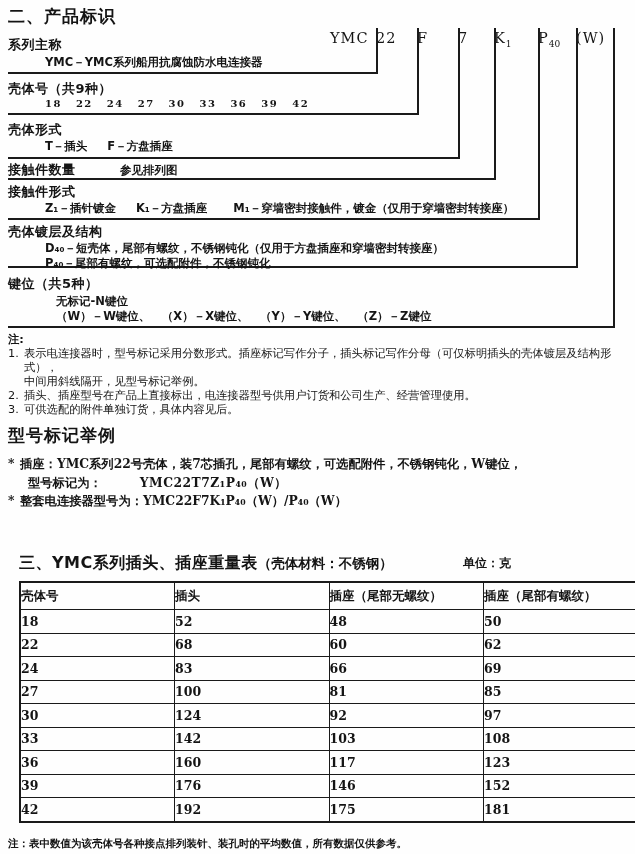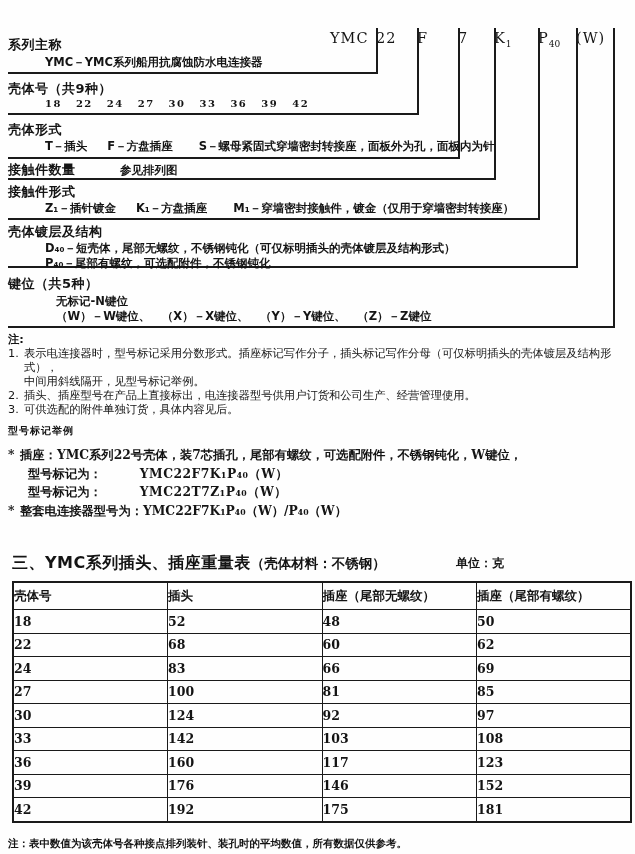--- a/index.html
+++ b/index.html
@@ -32,29 +32,29 @@
   
   .notes { position:absolute; left:8px; top:333px; width:622px; font-size:11.3px; line-height:14px; font-weight:500; }
   .note-title { font-weight:700; }
   .note-item { display:flex; }
   .note-num { width:16px; flex:0 0 16px; }
   .note-lines { flex:1; }
 
   
   .examples { position:absolute; left:8px; top:424px; width:622px;
     font-family:"DejaVu Serif","Liberation Serif",serif; }
-  .ex-title { font-size:10px; font-weight:700; letter-spacing:1px;
+  .ex-title { font-size:17px; font-weight:700; letter-spacing:1px;
     font-family:"DejaVu Sans","Liberation Sans",sans-serif; margin-bottom:8px; }
   .ex-line { font-size:12.3px; font-weight:600; line-height:18.5px; }
   .ex-bullet { display:inline-block; width:12px; }
   .ex-line2 { padding-left:20px; font-size:12.3px; font-weight:600; line-height:18.5px; }
   .ex-code { margin-left:38px; letter-spacing:0.5px; }
 
   
-  .table-section { position:absolute; left:12px; top:553px; width:492px; }
+  .table-section { position:absolute; left:19px; top:553px; width:492px; }
   .table-head { display:flex; justify-content:space-between; align-items:flex-end; }
   .t-title { font-size:16px; font-weight:800; letter-spacing:0.5px; }
   .t-sub { font-size:13.5px; font-weight:800; }
   .t-unit { font-size:12px; font-weight:600; font-family:"DejaVu Serif","Liberation Serif",serif; padding-bottom:2px; }
   table.weights { border-collapse:collapse; width:620px; margin-top:7px;
     font-family:"DejaVu Serif","Liberation Serif",serif; }
   table.weights th, table.weights td {
     border:1.5px solid #1a1a1a; text-align:left; padding:0;
   }
   table.weights { border:2px solid #1a1a1a; }
@@ -63,20 +63,21 @@
   table.weights td { height:22.5px; font-size:12.5px; font-weight:600; width:25%; }
 
   .footnote { position:absolute; left:8px; top:837px; font-size:10.5px; font-weight:700;
     font-family:"DejaVu Serif","Liberation Serif",serif; }
 </style>
 </head>
 <body>
 
 <div class="page">
 
+  <div class="h1">二、产品标识</div>
 
   <div class="diagram">
 
     <div class="code-seg" style="left:330px;width:46px;"><span>YMC</span><sub></sub></div>
     <div class="code-seg" style="left:376px;width:41px;"><span>22</span><sub></sub></div>
     <div class="code-seg" style="left:417px;width:41px;"><span>F</span><sub></sub></div>
     <div class="code-seg" style="left:458px;width:36px;"><span>7</span><sub></sub></div>
     <div class="code-seg" style="left:494px;width:44px;"><span>K</span><sub>1</sub></div>
     <div class="code-seg" style="left:538px;width:38px;"><span>P</span><sub>40</sub></div>
     <div class="code-seg" style="left:576px;width:37px;"><span>(W)</span><sub></sub></div>
@@ -100,35 +101,34 @@
     <div class="sec-label" style="top:8px;">系列主称</div>
     <div class="sec-sub" style="top:27px;">YMC－YMC系列船用抗腐蚀防水电连接器</div>
 
     <div class="sec-label" style="top:52px;">壳体号（共9种）</div>
     <div class="sec-sub numbers" style="top:70px;">18 22 24 27 30 33 36 39 42</div>
 
     <div class="sec-label" style="top:93px;">壳体形式</div>
     <div class="sec-sub parts-row" style="top:111px;">
       <span class="parts-gap-a">T－插头</span>
       <span class="parts-gap-b">F－方盘插座</span>
-      <span>S－螺母紧固式穿墙密封转接座，面板外为孔，面板内为针</span>
     </div>
 
     <div class="sec-label" style="top:133px;">接触件数量</div>
     <div class="inline-note" style="top:135px;">参见排列图</div>
 
     <div class="sec-label" style="top:155px;">接触件形式</div>
     <div class="sec-sub parts-row" style="top:173px;">
       <span class="parts-gap-a">Z₁－插针镀金</span>
       <span class="parts-gap-b">K₁－方盘插座</span>
       <span>M₁－穿墙密封接触件，镀金（仅用于穿墙密封转接座）</span>
     </div>
 
     <div class="sec-label" style="top:195px;">壳体镀层及结构</div>
-    <div class="sec-sub" style="top:213px;">D₄₀－短壳体，尾部无螺纹，不锈钢钝化（可仅标明插头的壳体镀层及结构形式）</div>
+    <div class="sec-sub" style="top:213px;">D₄₀－短壳体，尾部有螺纹，不锈钢钝化（仅用于方盘插座和穿墙密封转接座）</div>
     <div class="sec-sub" style="top:228px;">P₄₀－尾部有螺纹，可选配附件，不锈钢钝化</div>
 
     <div class="sec-label" style="top:247px;">键位（共5种）</div>
     <div class="sec-sub" style="top:266px;left:56px;">无标记-N键位</div>
     <div class="sec-sub" style="top:281px;left:56px;">（W）－W键位、　（X）－X键位、　（Y）－Y键位、　（Z）－Z键位</div>
   </div>
 
   <div class="notes serif-text">
     <div class="note-title">注:</div>
     <div class="note-item">
@@ -150,23 +150,20 @@
         <div>可供选配的附件单独订货，具体内容见后。</div>
       </span>
     </div>
   </div>
 
   <div class="examples">
     <div class="ex-title">型号标记举例</div>
 
     <div class="ex-line">
       <span class="ex-bullet">*</span><span>插座：YMC系列22号壳体，装7芯插孔，尾部有螺纹，可选配附件，不锈钢钝化，W键位，</span>
-    </div>
-    <div class="ex-line2">
-      <span>型号标记为：</span><span class="ex-code">YMC22F7K₁P₄₀（W）</span>
     </div>
 
     <div class="ex-line2">
       <span>型号标记为：</span><span class="ex-code">YMC22T7Z₁P₄₀（W）</span>
     </div>
 
     <div class="ex-line">
       <span class="ex-bullet">*</span><span>整套电连接器型号为：YMC22F7K₁P₄₀（W）/P₄₀（W）</span>
     </div>
   </div>

